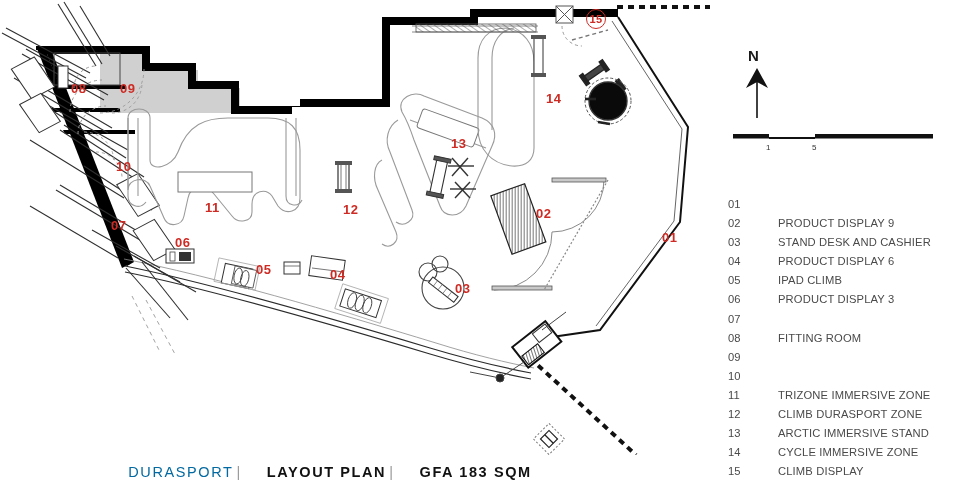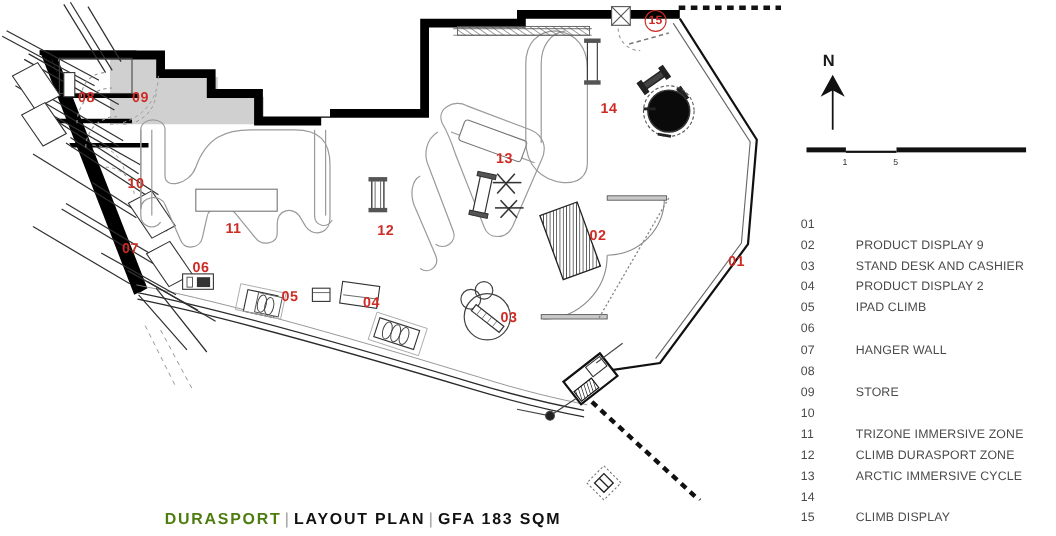--- a/index.html
+++ b/index.html
@@ -124,23 +124,23 @@
     left: 0;
     top: 464px;
     width: 660px;
     text-align: center;
     font-size: 14.5px;
     font-weight: 700;
     letter-spacing: 1.6px;
     white-space: nowrap;
     font-family: "Liberation Sans", sans-serif;
   }
-  .title-brand { color: #4d7c0f; font-weight: 700; }
+  .title-brand { color: #0369a1; font-weight: 400; }
   .title-sep   { color: #9a9a9a; font-weight: 400; padding: 0 3px; }
-  .title-main  { color: #111111; }
+  .title-main  { color: #111111; margin-left: 22px; }
 </style>
 </head>
 <body>
 
 <div id="sheet">
 
   <div id="plan-area">
     <svg id="plan-svg" viewBox="0 0 710 455" xmlns="http://www.w3.org/2000/svg">
       <defs>
         <pattern id="hatchDense" width="3" height="3" patternUnits="userSpaceOnUse" patternTransform="rotate(20)">
@@ -457,57 +457,58 @@
     <div class="legend-row">
       <span class="legend-num">02</span>
       <span class="legend-label">PRODUCT DISPLAY 9</span>
     </div>
     <div class="legend-row">
       <span class="legend-num">03</span>
       <span class="legend-label">STAND DESK AND CASHIER</span>
     </div>
     <div class="legend-row">
       <span class="legend-num">04</span>
-      <span class="legend-label">PRODUCT DISPLAY 2</span>
+      <span class="legend-label">PRODUCT DISPLAY 6</span>
     </div>
     <div class="legend-row">
       <span class="legend-num">05</span>
       <span class="legend-label">IPAD CLIMB</span>
     </div>
     <div class="legend-row">
       <span class="legend-num">06</span>
+      <span class="legend-label">PRODUCT DISPLAY 3</span>
     </div>
     <div class="legend-row">
       <span class="legend-num">07</span>
-      <span class="legend-label">HANGER WALL</span>
     </div>
     <div class="legend-row">
       <span class="legend-num">08</span>
+      <span class="legend-label">FITTING ROOM</span>
     </div>
     <div class="legend-row">
       <span class="legend-num">09</span>
-      <span class="legend-label">STORE</span>
     </div>
     <div class="legend-row">
       <span class="legend-num">10</span>
     </div>
     <div class="legend-row">
       <span class="legend-num">11</span>
       <span class="legend-label">TRIZONE IMMERSIVE ZONE</span>
     </div>
     <div class="legend-row">
       <span class="legend-num">12</span>
       <span class="legend-label">CLIMB DURASPORT ZONE</span>
     </div>
     <div class="legend-row">
       <span class="legend-num">13</span>
-      <span class="legend-label">ARCTIC IMMERSIVE CYCLE</span>
+      <span class="legend-label">ARCTIC IMMERSIVE STAND</span>
     </div>
     <div class="legend-row">
       <span class="legend-num">14</span>
+      <span class="legend-label">CYCLE IMMERSIVE ZONE</span>
     </div>
     <div class="legend-row">
       <span class="legend-num">15</span>
       <span class="legend-label">CLIMB DISPLAY</span>
     </div>
   </div>
 
   <div id="title-bar">
     <span class="title-brand">DURASPORT</span><span class="title-sep">|</span><span class="title-main">LAYOUT PLAN</span><span class="title-sep">|</span><span class="title-main">GFA 183 SQM</span>
   </div>

